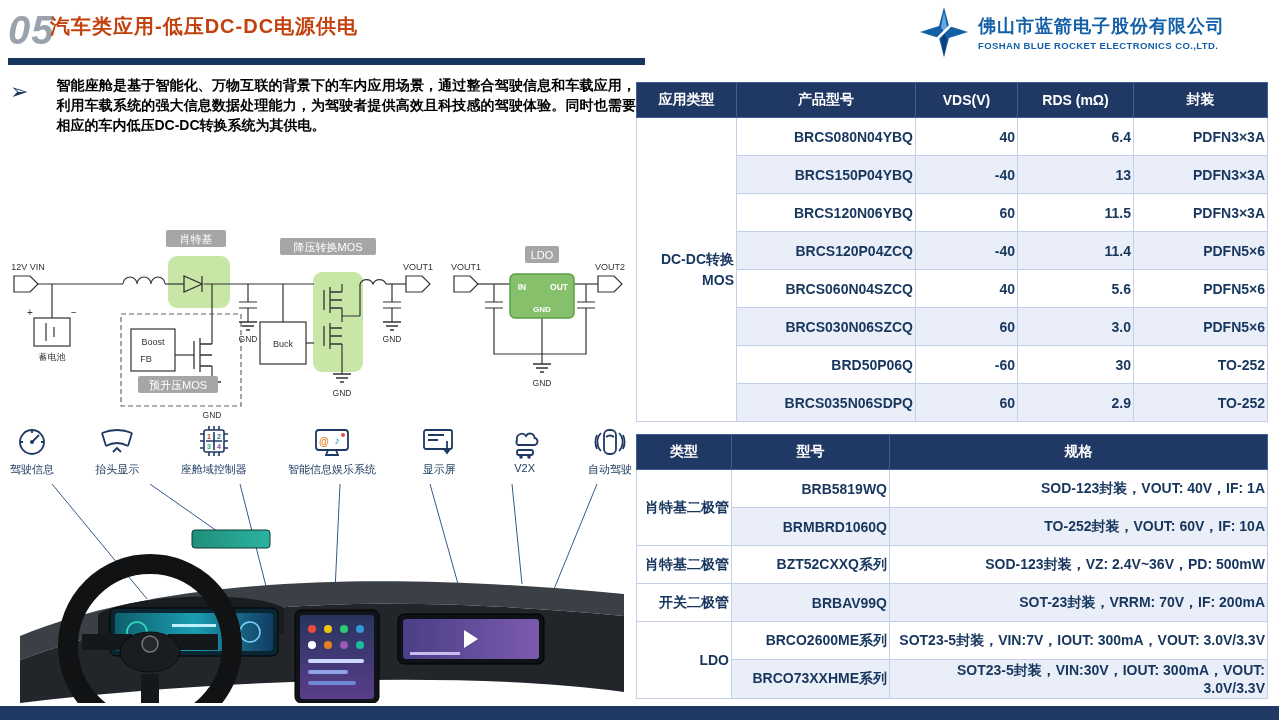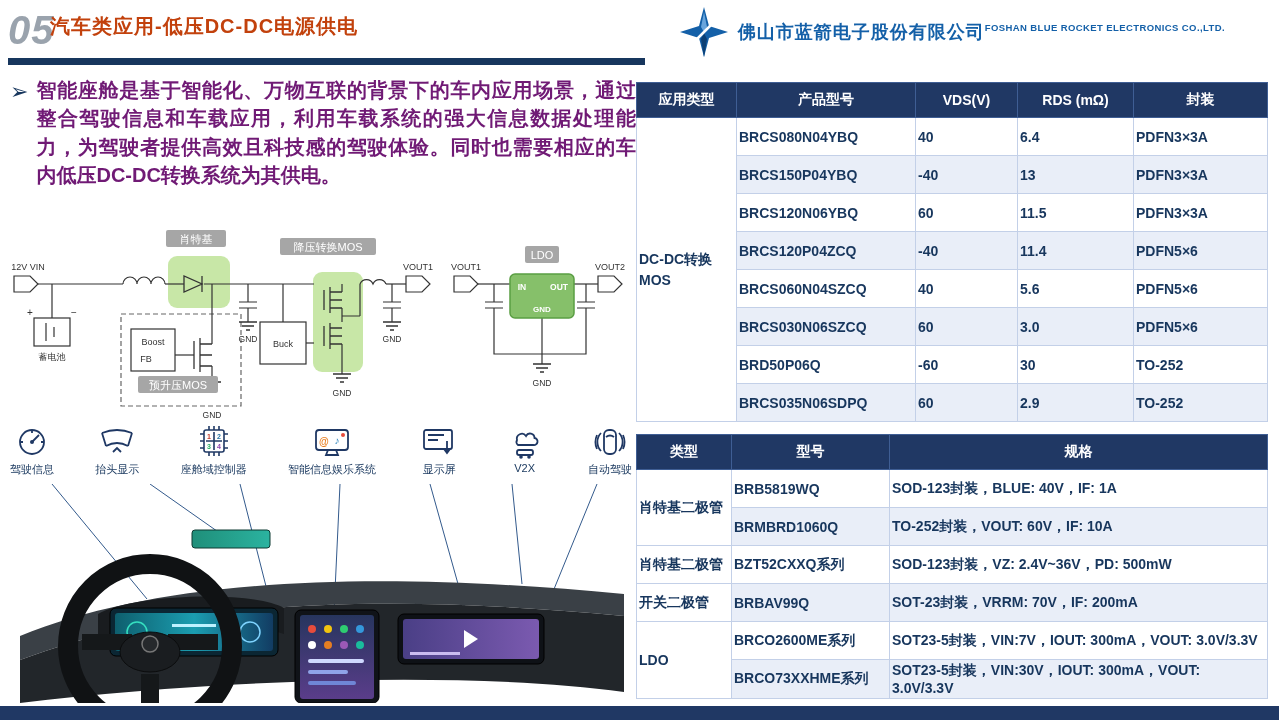--- a/index.html
+++ b/index.html
@@ -5,47 +5,47 @@
   * { margin:0; padding:0; box-sizing:border-box; }
   html,body { width:1279px; height:720px; }
   body { font-family:"Liberation Sans","DejaVu Sans",sans-serif; background:#fff; overflow:hidden; }
   .slide { position:relative; width:1235px; height:720px; background:#fff; }
 
   
   .slide-num { position:absolute; left:8px; top:8px; font-size:40px; font-weight:bold; font-style:italic; color:#9aa3ad; letter-spacing:1px; }
   .page-title { position:absolute; left:50px; top:13px; font-size:20px; font-weight:bold; color:#c2410c; letter-spacing:1px; white-space:nowrap; }
   .title-underline { position:absolute; left:8px; top:58px; width:637px; height:7px; background:#17365d; }
   .logo { position:absolute; right:10px; top:6px; display:flex; align-items:center; gap:8px; }
-  .logo-text { display:flex; flex-direction:row; }
+  .logo-text { display:flex; flex-direction:column; }
   .logo-cn { font-size:18px; font-weight:bold; color:#1460a8; letter-spacing:1px; }
   .logo-en { font-size:9.5px; font-weight:bold; color:#1460a8; letter-spacing:0.4px; margin-top:2px; }
 
   
   .intro { position:absolute; left:10px; top:76px; width:626px; display:flex; gap:8px; }
   .intro-bullet { font-size:22px; font-weight:bold; color:#17365d; line-height:1.42; }
-  .intro-text { font-size:20px; font-weight:bold; color:#701a75; line-height:1.42; text-align:justify; }
+  .intro-text { font-size:14px; font-weight:bold; color:#000000; line-height:1.42; text-align:justify;margin-left:20px; }
 
   
   .circuit-wrap { position:absolute; left:8px; top:226px; width:628px; height:198px; }
 
   
   .features { position:absolute; left:10px; top:424px; width:622px; display:flex; justify-content:space-between; }
   .feat-item { display:flex; flex-direction:column; align-items:center; gap:2px; }
   .feat-label { font-size:11px; color:#17365d; white-space:nowrap;text-align:center; }
 
   
   .dash-wrap { position:absolute; left:12px; top:484px; width:620px; height:219px; }
 
   
   table { border-collapse:collapse; table-layout:fixed; }
   .data-table { position:absolute; left:636px; width:631px;padding-left:9px; }
   .mos-table { top:82px; }
   .diode-table { top:434px; }
   .data-table th { background:#203864; color:#fff; font-size:14px; font-weight:bold; height:35px; border:1px solid #3f5e94; padding:2px; }
-  .data-table td { font-size:14px; font-weight:bold; color:#17365d; text-align:left; vertical-align:middle; height:38px; border:1px solid #c3d0e8; background:#fff; padding:2px; }
+  .data-table td { font-size:14px; font-weight:bold; color:#17365d; text-align:right; vertical-align:middle; height:38px; border:1px solid #c3d0e8; background:#fff; padding:2px; }
   .data-table tbody tr:nth-child(even) td { background:#e9eef8; }
   .cat-cell { background:#fff !important; font-size:15px; line-height:1.45; }
   .type-cell { background:#fff !important; font-size:14px; }
   .spec-cell { font-size:13px; }
 
   
   .footer-bar { position:absolute; left:0; bottom:0; width:1279px; height:14px; background:#203864; }
 
   
   svg text { font-family:"Liberation Sans","DejaVu Sans",sans-serif; }
@@ -434,21 +434,21 @@
       <tr>
         <th>类型</th>
         <th>型号</th>
         <th>规格</th>
       </tr>
     </thead>
     <tbody>
       <tr>
         <td rowspan="2" class="type-cell">肖特基二极管</td>
         <td>BRB5819WQ</td>
-        <td class="spec-cell">SOD-123封装，BLUE: 40V，IF: 1A</td>
+        <td class="spec-cell">SOD-123封装，VOUT: 40V，IF: 1A</td>
       </tr>
       <tr>
         <td>BRMBRD1060Q</td>
         <td class="spec-cell">TO-252封装，VOUT: 60V，IF: 10A</td>
       </tr>
       <tr>
         <td class="type-cell">肖特基二极管</td>
         <td>BZT52CXXQ系列</td>
         <td class="spec-cell">SOD-123封装，VZ: 2.4V~36V，PD: 500mW</td>
       </tr>

